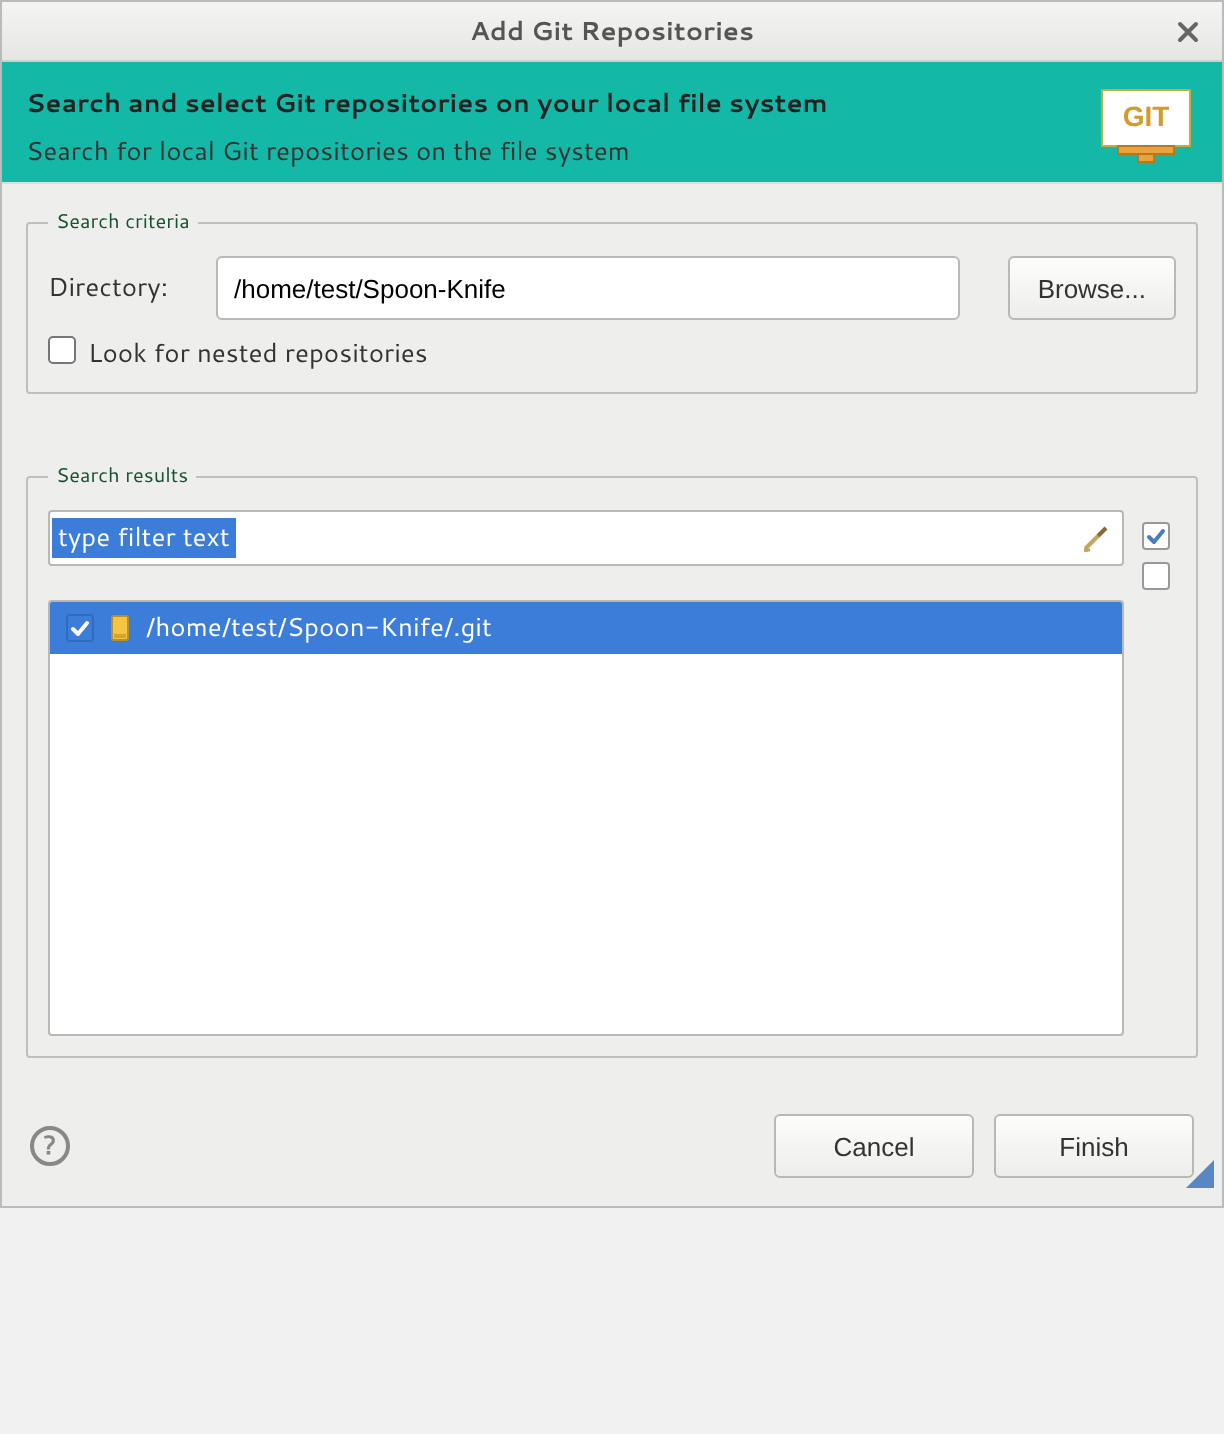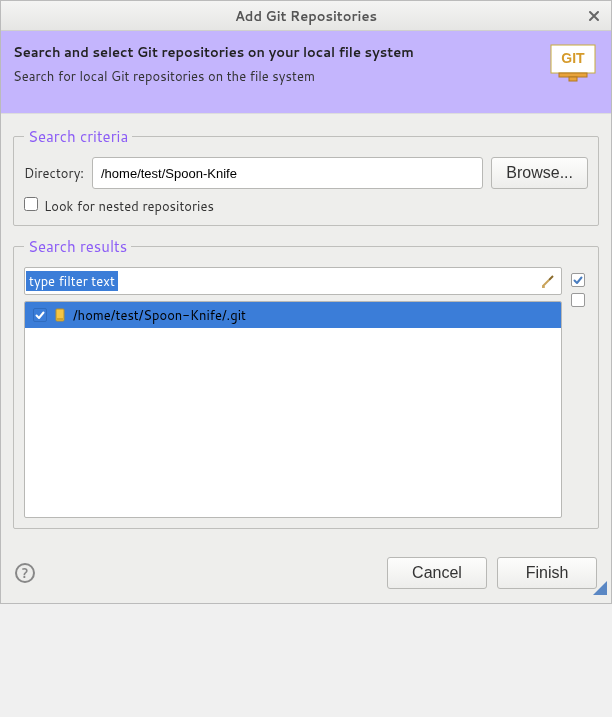--- a/index.html
+++ b/index.html
@@ -1,43 +1,43 @@
 <!DOCTYPE html>
 <html><head>
   <meta charset="utf-8">
   <style>
     * { box-sizing: border-box; margin: 0; padding: 0; }
     body { font-family: "Segoe UI", "Cantarell", "Ubuntu", Arial, sans-serif; font-size: 13px; color: #333; background: #f0f0f0; width: 612px; height: 717px; }
     .window { width: 612px; height: 604px; background: #eeeeec; border: 1px solid #bbb; display: flex; flex-direction: column; }
     .titlebar { background: linear-gradient(#f4f4f3, #e6e6e4); height: 30px; display: flex; align-items: center; justify-content: center; position: relative; border-bottom: 1px solid #d0d0cd; }
     .titlebar .title { font-weight: bold; color: #555; }
     .titlebar .close { position: absolute; right: 8px; top: 6px; width: 18px; height: 18px; display: flex; align-items: center; justify-content: center; color: #666; cursor: pointer; }
-    .header-area { background: #c4b5fd; display: flex; padding: 12px 12px 28px 12px; border-bottom: 1px solid #ddd; justify-content: space-between; align-items: flex-start; }
+    .header-area { background: #14b8a6; display: flex; padding: 12px 12px 6px 12px; border-bottom: 1px solid #ddd; justify-content: space-between; align-items: flex-start; }
     .header-text h1 { font-size: 13px; font-weight: bold; color: #222; margin-bottom: 6px; }
     .header-text p { font-size: 13px; color: #333; }
     .git-icon { width: 52px; height: 40px; display: flex; flex-direction: column; align-items: center; justify-content: flex-start; }
     .content { flex: 1; padding: 12px 12px 8px 12px; display: flex; flex-direction: column; }
     fieldset { border: 1px solid #bfbfbc; border-radius: 2px; margin-bottom: 10px; padding: 10px; }
-    legend { padding: 0 4px; color: #8b5cf6; font-size: 15px; }
-    .dir-row { display: flex; align-items: center; gap: 8px; margin-bottom: 8px; }
+    legend { padding: 0 4px; color: #14532d; font-size: 10px; }
+    .dir-row { display: flex; align-items: center; gap: 24px; margin-bottom: 8px; }
     .dir-row label { color: #333; }
     .dir-input { flex: 1; height: 32px; border: 1px solid #b8b8b5; border-radius: 3px; background: #fff; padding: 0 8px; font-size: 13px; }
-    .btn { height: 32px; border: 1px solid #b8b8b5; border-radius: 3px; background: linear-gradient(#fdfdfc, #ededeb); padding: 0 14px; font-size: 16px; color: #333; cursor: pointer; }
+    .btn { height: 32px; border: 1px solid #b8b8b5; border-radius: 3px; background: linear-gradient(#fdfdfc, #ededeb); padding: 0 14px; font-size: 13px; color: #333; cursor: pointer; }
     .nested-row { display: flex; align-items: flex-start; gap: 6px; }
-    .results-fieldset { flex: 1; display: flex; flex-direction: column; }
+    .results-fieldset { flex: 1; display: flex; flex-direction: column; margin-top: 24px; }
     .results-inner { flex: 1; display: flex; gap: 6px; }
-    .results-main { flex: 1; display: flex; flex-direction: column; gap: 6px; }
+    .results-main { flex: 1; display: flex; flex-direction: column; gap: 17px; }
     .side-controls { width: 20px; display: flex; flex-direction: column; gap: 6px; align-items: center; padding-top: 6px; }
     .filter-row { position: relative; }
     .filter-input { width: 100%; height: 28px; border: 1px solid #b8b8b5; border-radius: 2px; padding: 0 28px 0 2px; font-size: 13px; }
     .filter-selected { position: absolute; left: 2px; top: 4px; height: 20px; background: #3b7dd8; color: #fff; padding: 2px 3px; font-size: 13px; line-height: 16px; }
     .broom { position: absolute; right: 6px; top: 6px; pointer-events: none; }
     .results-list { flex: 1; border: 1px solid #b8b8b5; border-radius: 2px; background: #fff; overflow: auto; }
     .result-row { display: flex; align-items: center; gap: 6px; padding: 4px 8px; }
-    .result-row.selected { background: #3b7dd8; color: #000000; }
+    .result-row.selected { background: #3b7dd8; color: #ffffff; }
     .repo-icon { width: 14px; height: 14px; }
     .ck { width: 14px; height: 14px; border: 1px solid #999; border-radius: 2px; background: #fff; display: inline-flex; align-items: center; justify-content: center; cursor: pointer; }
     .ck.checked { background: #fff; }
     .ck.blue { background: #3b7dd8; border-color: #2f6cc0; }
     .footer { display: flex; align-items: center; padding: 10px 14px 14px 14px; gap: 10px; }
     .help { width: 20px; height: 20px; border: 2px solid #888; border-radius: 50%; display: flex; align-items: center; justify-content: center; color: #888; font-weight: bold; cursor: pointer; font-size: 13px; }
     .footer-spacer { flex: 1; }
     .footer .btn { width: 100px; }
     .resize-grip { position: absolute; right: 4px; bottom: 4px; }
     .window { position: relative; }

